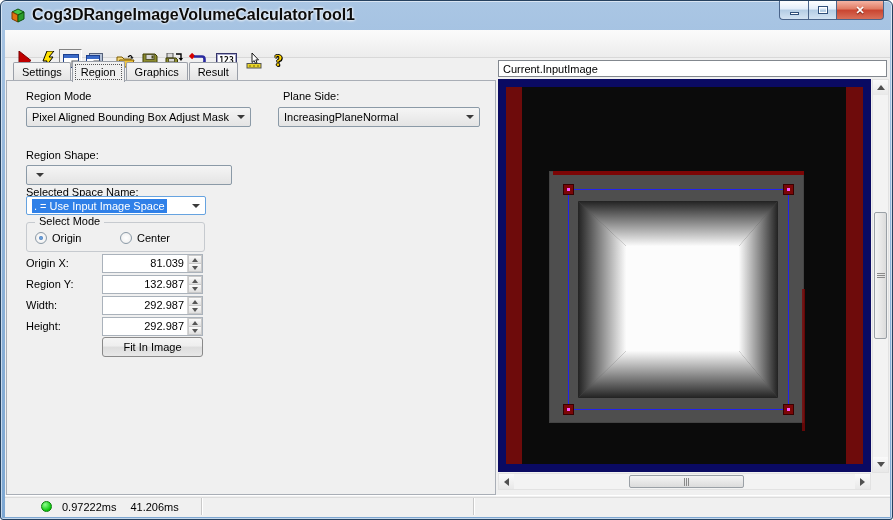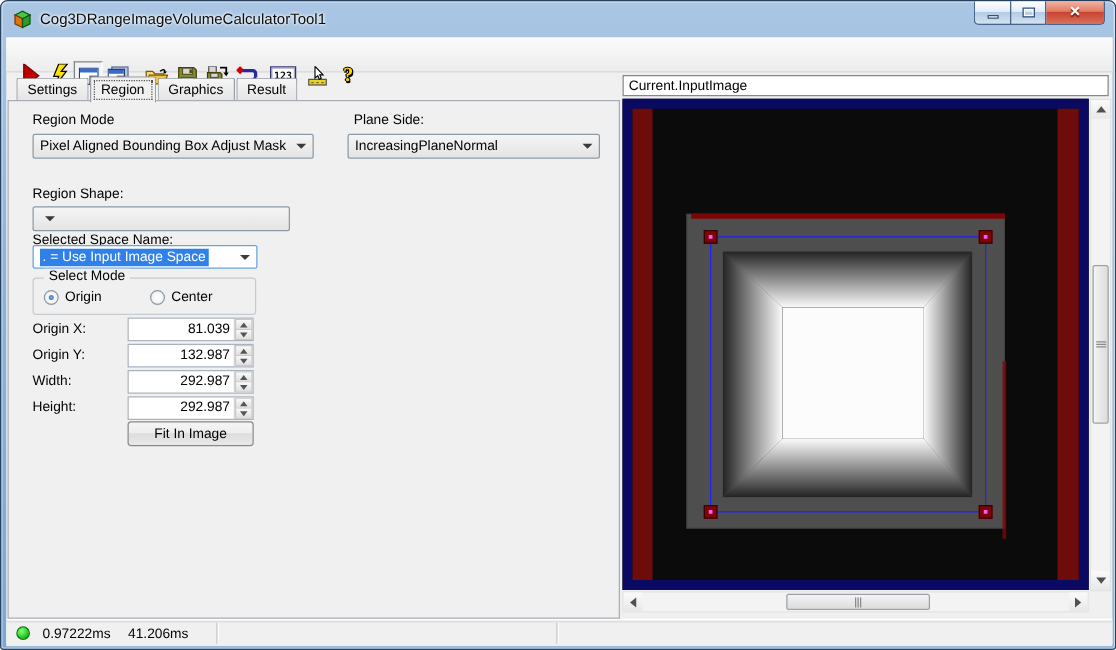--- a/index.html
+++ b/index.html
@@ -7,21 +7,21 @@
   #window{
     position:relative;width:893px;height:520px;
     font-family:"Liberation Sans",sans-serif;font-size:11px;color:#000;
     background:linear-gradient(180deg,#aac6e4 0%,#8fb3d9 40%,#7da7d2 100%);
     border:1px solid #26415f;border-radius:6px 6px 3px 3px;overflow:hidden;
     box-shadow:inset 0 0 0 1px rgba(255,255,255,.55);
   }
   
   .titlebar{position:absolute;left:0;top:0;right:0;height:28px;display:flex;align-items:center;padding-left:9px;}
   .title-icon{width:16px;height:16px;margin-right:6px;flex:0 0 auto;}
-  .title-text{font-size:12px;color:#0c0c0c;text-shadow:0 0 3px #fff,0 0 3px #fff;white-space:nowrap;}
+  .title-text{font-size:16px;color:#0c0c0c;text-shadow:0 0 3px #fff,0 0 3px #fff;white-space:nowrap;font-weight:bold;}
   .cap-group{position:absolute;top:0;right:8px;display:flex;}
   .cap-btn{height:19px;border:1px solid #4a648a;border-top:none;display:flex;align-items:center;justify-content:center;
     background:linear-gradient(#ffffff 0%,#e3eefa 45%,#b4cce4 50%,#d3e3f2 100%);}
   .cap-btn.min{width:29px;border-radius:0 0 0 4px;border-right:none;}
   .cap-btn.max{width:29px;}
   .cap-btn.close{width:47px;border-radius:0 0 4px 0;border-left:none;
     background:linear-gradient(#f4b4a4 0%,#e07a62 45%,#c94430 50%,#d9705a 100%);}
   .glyph-min{width:9px;height:3px;background:#fff;border:1px solid #31507a;margin-top:6px;}
   .glyph-max{width:10px;height:8px;border:1px solid #31507a;box-shadow:inset 0 0 0 1px #fff;background:transparent;}
   .glyph-close{color:#fff;font-size:11px;font-weight:bold;text-shadow:0 1px 1px #6e1d10;line-height:1;}
@@ -102,21 +102,21 @@
   .thumb.h{background:linear-gradient(180deg,#f4f4f4,#dcdcdc);}
   .grip-v{width:8px;height:1px;background:#8a8a8a;box-shadow:0 2px 0 #8a8a8a,0 4px 0 #8a8a8a;margin-top:-4px;}
   .grip-h{width:1px;height:8px;background:#8a8a8a;box-shadow:2px 0 0 #8a8a8a,4px 0 0 #8a8a8a;margin-left:-4px;}
   .tri{width:0;height:0;}
   .tri.up{border-left:4px solid transparent;border-right:4px solid transparent;border-bottom:5px solid #505050;}
   .tri.dn{border-left:4px solid transparent;border-right:4px solid transparent;border-top:5px solid #505050;}
   .tri.lf{border-top:4px solid transparent;border-bottom:4px solid transparent;border-right:5px solid #505050;}
   .tri.rt{border-top:4px solid transparent;border-bottom:4px solid transparent;border-left:5px solid #505050;}
   
   .statusbar{position:absolute;left:0;bottom:2px;width:885px;height:18px;background:#f0f0f0;border-top:1px solid #dcdcdc;
-    display:flex;align-items:center;}
+    display:flex;align-items:center;padding-left:28px;}
   .st-ind{width:11px;height:11px;border-radius:50%;margin:0 10px 0 8px;
     background:radial-gradient(circle at 35% 30%,#8dff8d,#0cc60c 70%);border:1px solid #0a7c0a;}
   .st-text{margin-right:14px;}
   .st-sep{width:2px;align-self:stretch;border-left:1px solid #c9c9c9;border-right:1px solid #ffffff;}
   .seam{position:absolute;left:0;bottom:21px;width:885px;height:1px;background:#ffffff;}
 </style>
 </head>
 <body>
 
 <div id="window">
@@ -278,21 +278,21 @@
         <span class="sbtns">
             <span class="sb">
               <span class="tri-up"></span>
             </span>
             <span class="sb">
               <span class="tri-dn"></span>
             </span>
           </span>
       </div>
 
-      <span class="lbl" style="left:19px;top:197px">Origin Y:</span>
+      <span class="lbl" style="left:19px;top:197px">Region Y:</span>
       <div class="spin" style="left:95px;top:194px">
         <span class="val">132.987</span>
         <span class="sbtns">
             <span class="sb">
               <span class="tri-up"></span>
             </span>
             <span class="sb">
               <span class="tri-dn"></span>
             </span>
           </span>

